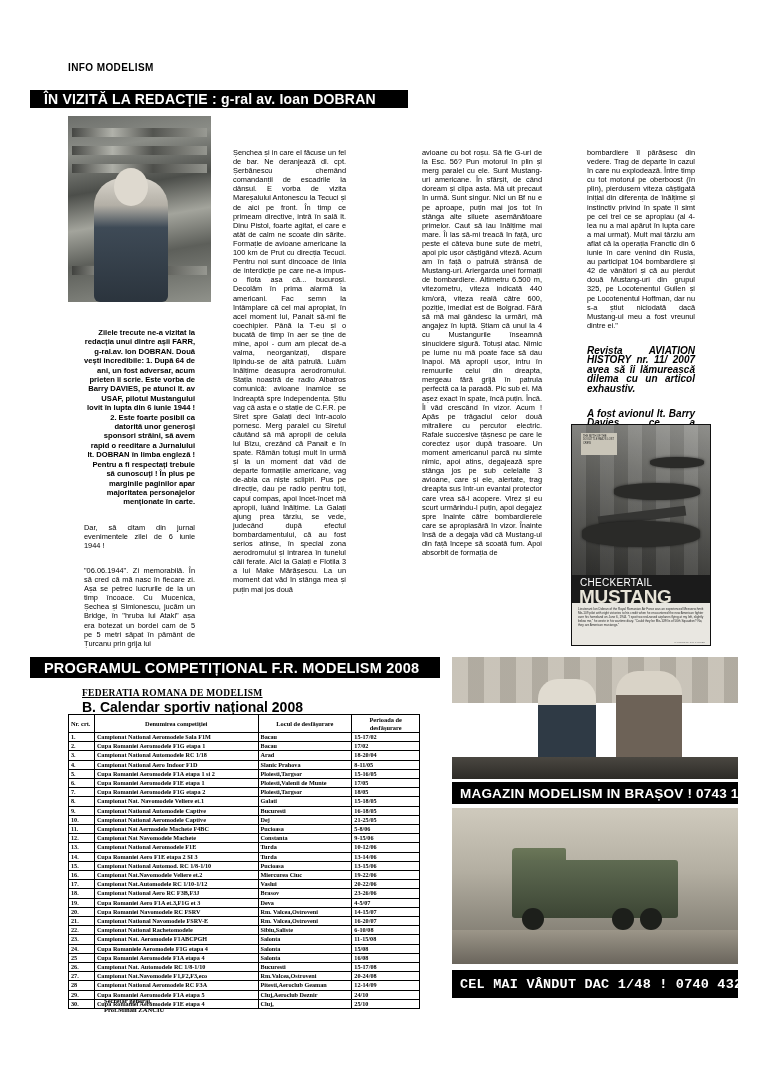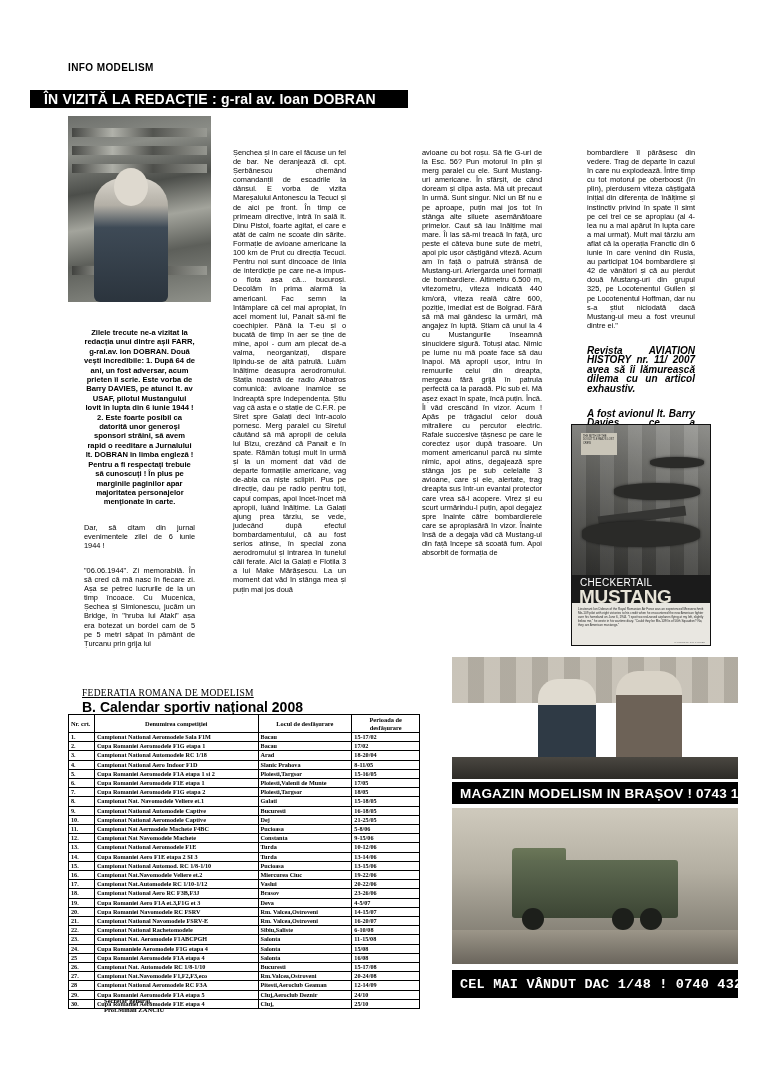--- a/index.html
+++ b/index.html
@@ -35,21 +35,21 @@
   #banner-dac     { left:452px; top:958px; width:286px; height:28px; padding-left:8px; font-size:13.5px;font-family:Liberation Mono, monospace; }
 
   
   .col { position:absolute; font-size:7.4px; line-height:9.1px; text-align:justify; }
   .col p { margin:16px; }
   #col1 { left:68px; top:300px; width:143px; }
   #col2 { left:217px; top:120px; width:145px; }
   #col3 { left:406px; top:120px; width:152px; }
   #col4 { left:571px; top:120px; width:140px; }
 
-  .col1-intro { font-weight:bold; font-size:7.6px; line-height:9.4px; text-align:center; }
+  .col1-intro { font-weight:bold; font-size:7.6px; line-height:9.4px; text-align:right; }
   .col1-body { margin-top:7px; }
 
   .col4-note {
     font-style:italic; font-weight:bold;
     font-size:10px; line-height:9.4px; text-align:justify;
   }
   .col4-note + .col4-note { margin-top:6px; }
 
   
   #editor-photo {
@@ -114,21 +114,21 @@
   #mag-cover .caption {
     position:absolute; left:0; bottom:0; width:100%; height:42px;
     background:#e9e7e1; color:#2a2a2a; font-size:3.1px; line-height:4.1px;
     padding:4px 6px; overflow:hidden;
   }
   #mag-cover .credit { position:absolute; right:5px; bottom:1px; font-size:2.4px; color:#666; }
 
   
   #fed-title {
     position:absolute; left:82px; top:676px;
-    font-family:"Liberation Serif", serif; font-weight:normal; font-size:9.5px;
+    font-family:"Liberation Serif", serif; font-weight:bold; font-size:9.5px;
     text-decoration:underline; letter-spacing:.3px;text-align:right;
   }
   #fed-sub {
     position:absolute; left:82px; top:687px;
     font-family:Liberation Sans, sans-serif; font-weight:bold; font-size:14px;
   }
 
   #calendar-table {
     position:absolute; left:68px; top:702px; width:352px;
     border-collapse:collapse;
@@ -254,20 +254,21 @@
     <div class="plane p1"></div>
     <div class="badge">THE MYTH OF THE DOOLITTLE RAID'S LOST CREW</div>
     <div class="ttl1">CHECKERTAIL</div>
     <div class="ttl2">MUSTANG ACE</div>
     <div class="sub1">ON JUNE 6, 1944, P-51 PILOT BARRIE DAVIS ALMOST FELL VICTIM TO A ROMANIAN ME-109 ACE, BUT THREE WEEKS LATER HE WOULD GET HIS REVENGE!</div>
     <div class="sub2">BY JON GUTTMAN</div>
     <div class="caption">Lieutenant Ion Dobran of the Royal Romanian Air Force was an experienced Messerschmitt Me-109 pilot with eight victories to his credit when he encountered the new American fighter over his homeland on June 6, 1944. "I spot two red-nosed airplanes flying at my left, slightly below me," he wrote in his wartime diary. "Could they be Me-109Gs of 56th Squadron? No, they are American mustangs."</div>
     <div class="credit">PAINTING BY JIM LAURIER</div>
   </div>
 
+  <div class="banner" id="banner-program">PROGRAMUL COMPETIȚIONAL F.R. MODELISM  2008</div>
 
   <div id="fed-title">FEDERATIA ROMANA DE MODELISM</div>
   <div id="fed-sub">B. Calendar sportiv național 2008</div>
 
   <table id="calendar-table">
     <thead>
       <tr>
         <th class="c-nr">Nr. crt.</th>
         <th class="c-name">Denumirea  competiției</th>
         <th class="c-loc">Locul de desfășurare</th>

